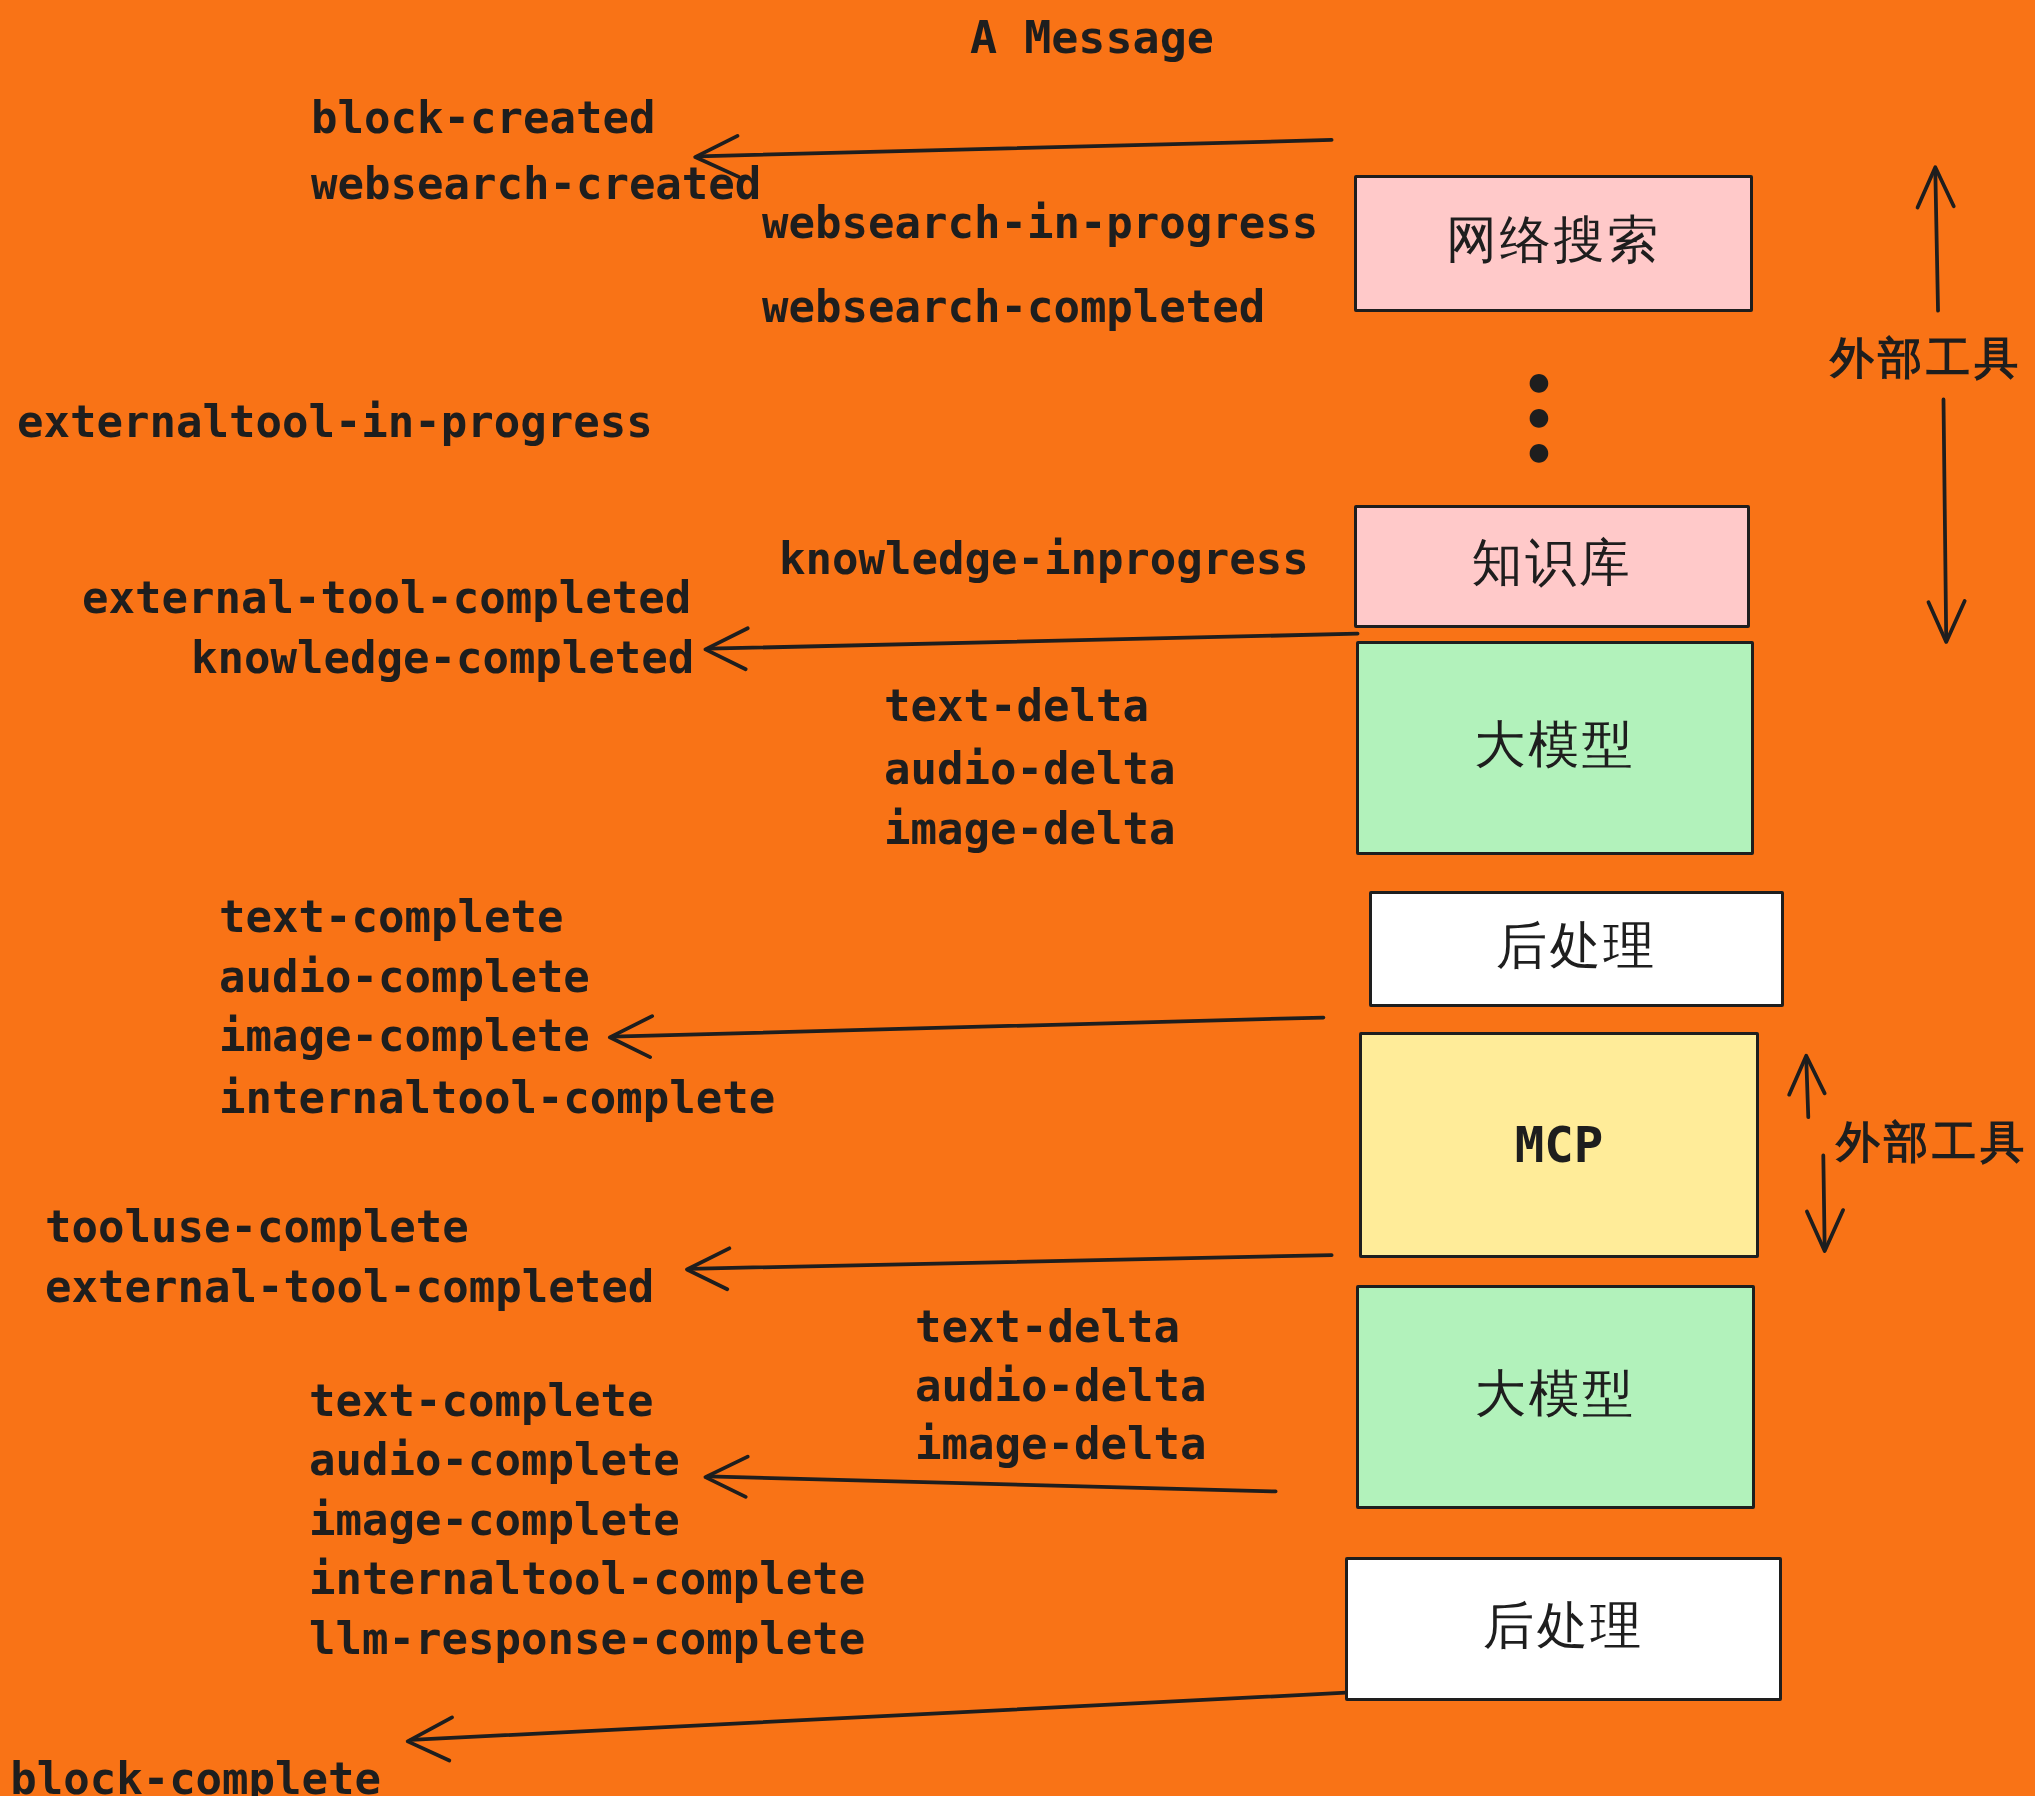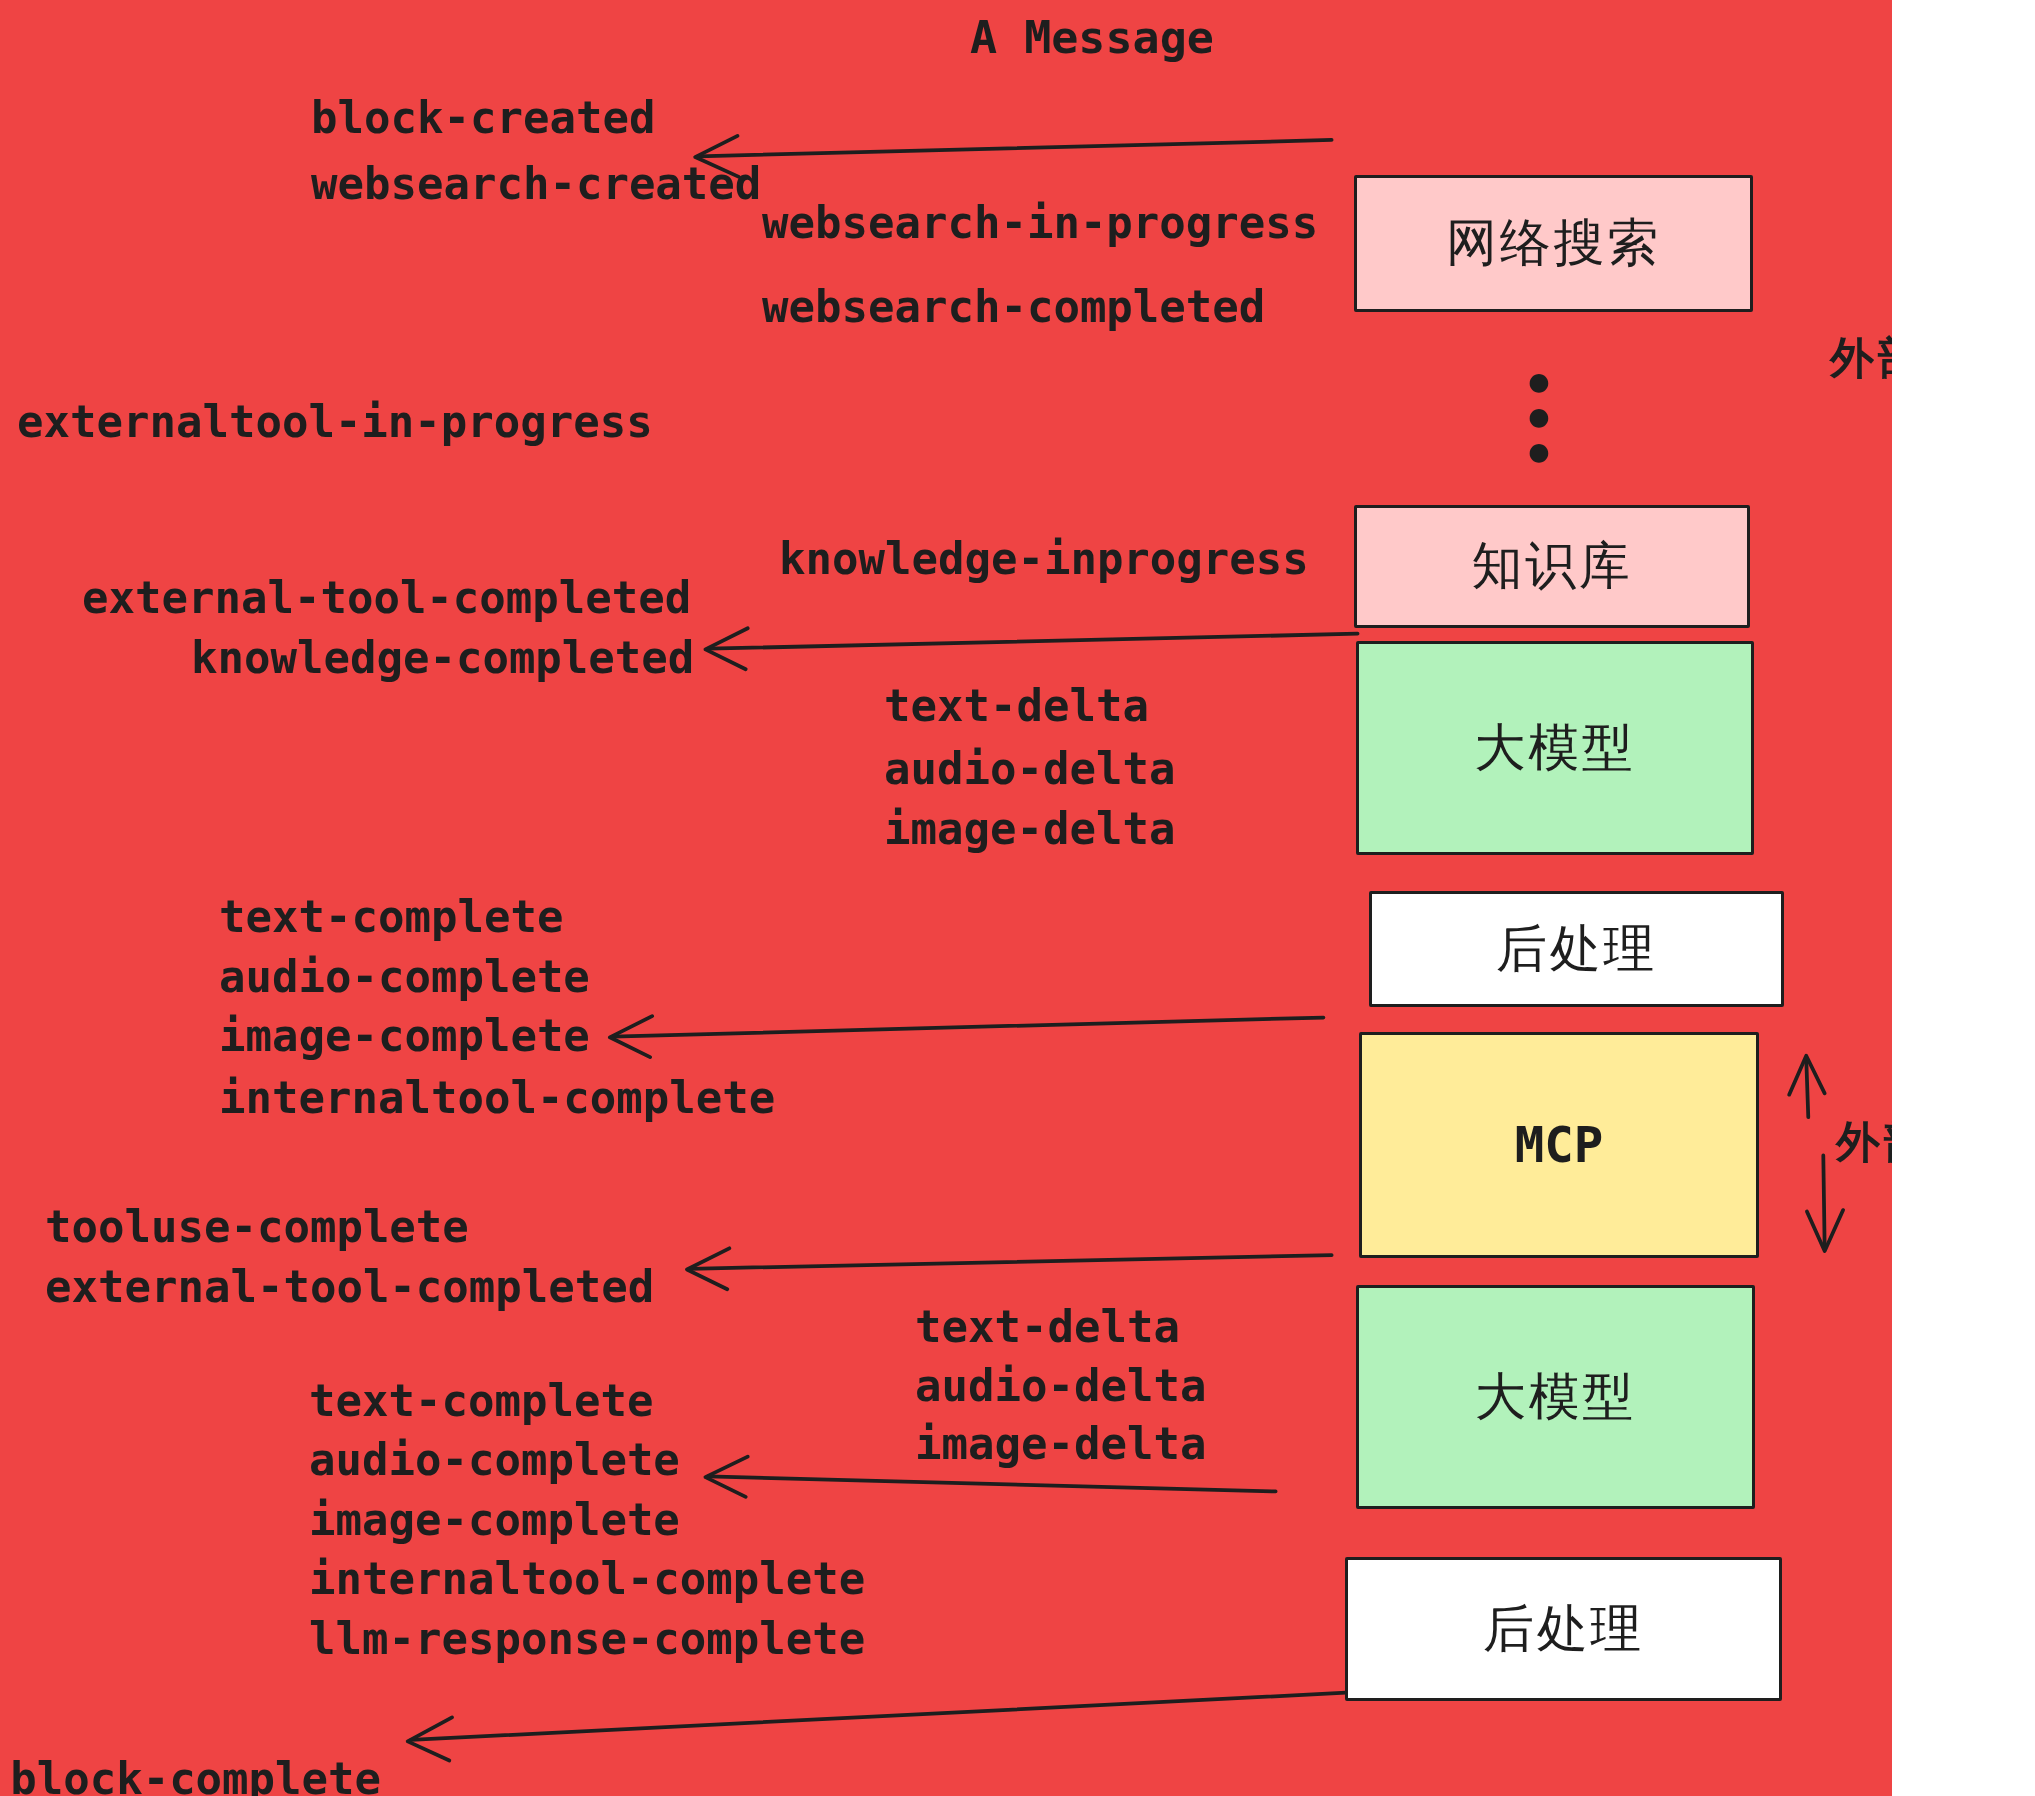--- a/index.html
+++ b/index.html
@@ -5,26 +5,25 @@
   :root{
     --ink:#1e1e1e;
     --box-pink:#ffc9c9;
     --box-green:#b2f2bb;
     --box-yellow:#ffec99;
     --box-white:#ffffff;
   }
   html,body{margin:0;padding:0;background:#ffffff;}
   .canvas{
     position:relative;
-    width:1872px;height:1796px;
-    background:#ef4444;
+    width:2035px;height:1796px;
+    background:#f97316;
     overflow:hidden;
     font-family:"DejaVu Sans Mono","Liberation Mono",monospace;
     color:var(--ink);
-    padding-left:20px;
   }
   .evt{
     position:absolute;
     font-family:"DejaVu Sans Mono","Liberation Mono",monospace;
     font-size:44px;
     font-weight:600;
     line-height:1;
     white-space:nowrap;
     color:var(--ink);
     letter-spacing:0px;
@@ -37,21 +36,21 @@
     font-family:"DejaVu Sans Mono","Liberation Mono",monospace;
   }
   .node{
     position:absolute;
     border:3.4px solid var(--ink);
     border-radius:2px;
     display:flex;align-items:center;justify-content:center;
     box-sizing:border-box;
   }
   .node .cn{
-    font-family:Liberation Serif, serif;
+    font-family:Liberation Mono, monospace;
     font-size:51px;font-weight:500;line-height:1;
     color:var(--ink);letter-spacing:2.7px;white-space:nowrap;
   }
   .node .mono{
     font-family:"DejaVu Sans Mono","Liberation Mono",monospace;
     font-size:49px;font-weight:700;line-height:1;color:var(--ink);
   }
   .cn-note{
     position:absolute;
     font-family:"DejaVu Sans","Liberation Sans",sans-serif;

